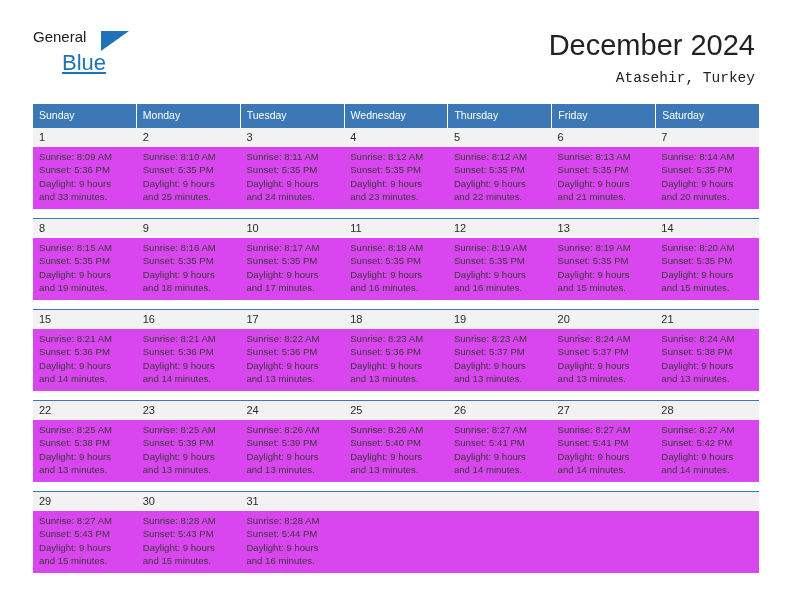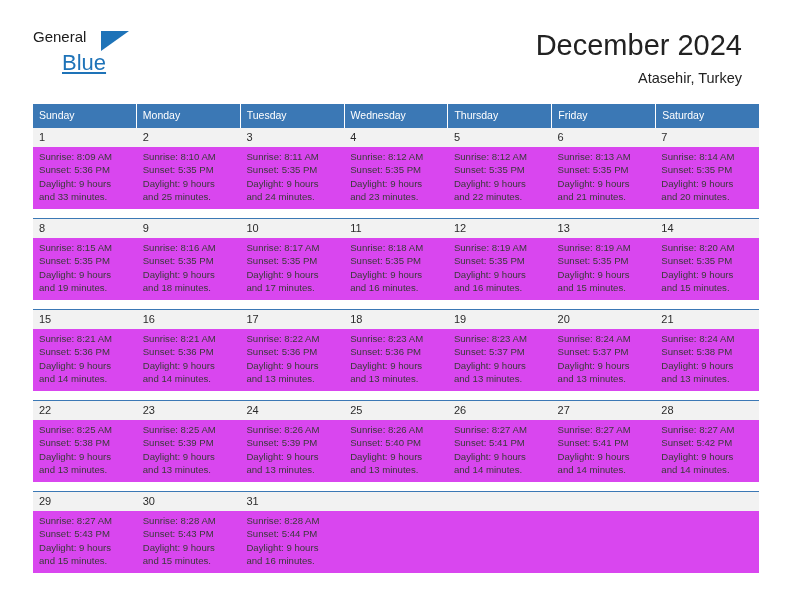--- a/index.html
+++ b/index.html
@@ -59,38 +59,39 @@
     left: 29px;
     top: 22px;
     font-size: 22px;
     color: #1e73b8;
     font-family: "Liberation Sans", sans-serif;
     text-decoration: underline;
   }
 
   .title-block {
     position: absolute;
-    right: 17px;
+    right: 4px;
     top: 0;
     text-align: right;
   }
   .cal-title {
     font-size: 29px;
     color: #222222;
     line-height: 34px;
     white-space: nowrap;
     font-weight: normal;
     margin: 0;
   }
   .cal-subtitle {
     font-size: 14.5px;
     color: #222222;
     line-height: 20px;
     margin-top: 6px;
     white-space: nowrap;
+    font-family: Liberation Mono, monospace;
   }
 
   
   .calendar {
     position: absolute;
     left: 33px;
     top: 104px;
     width: 726px;
   }
   .weekday-header {

